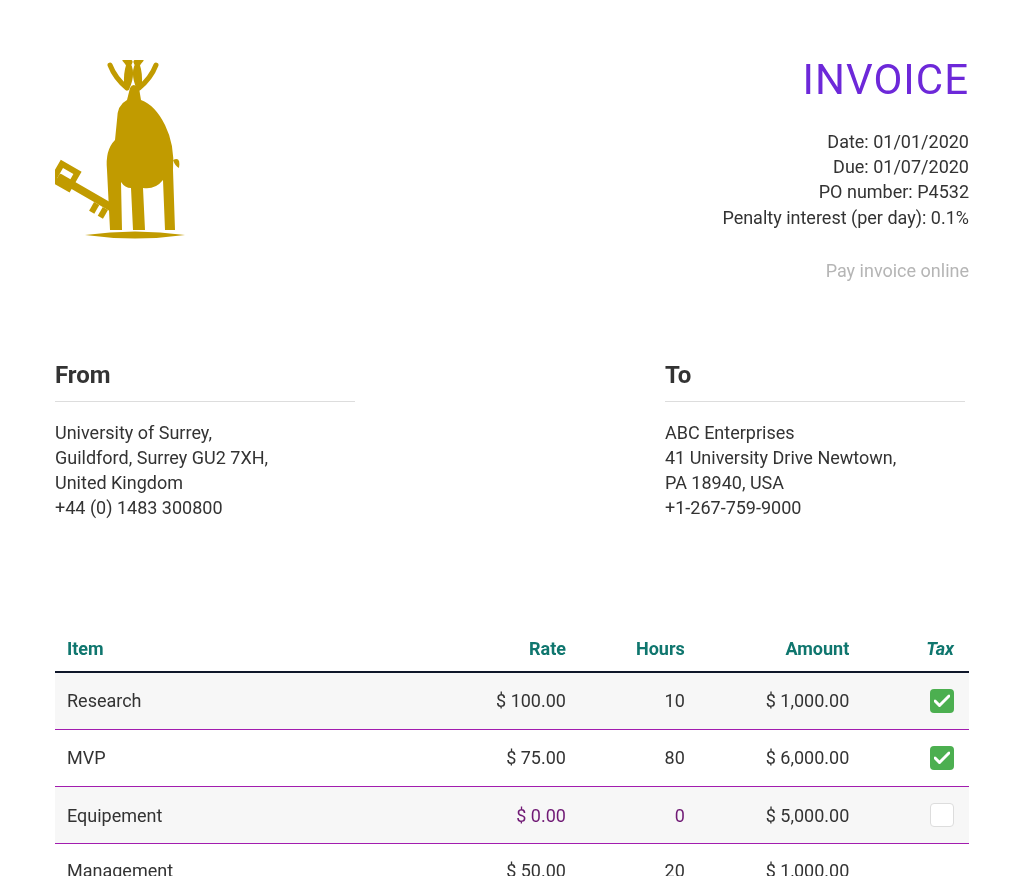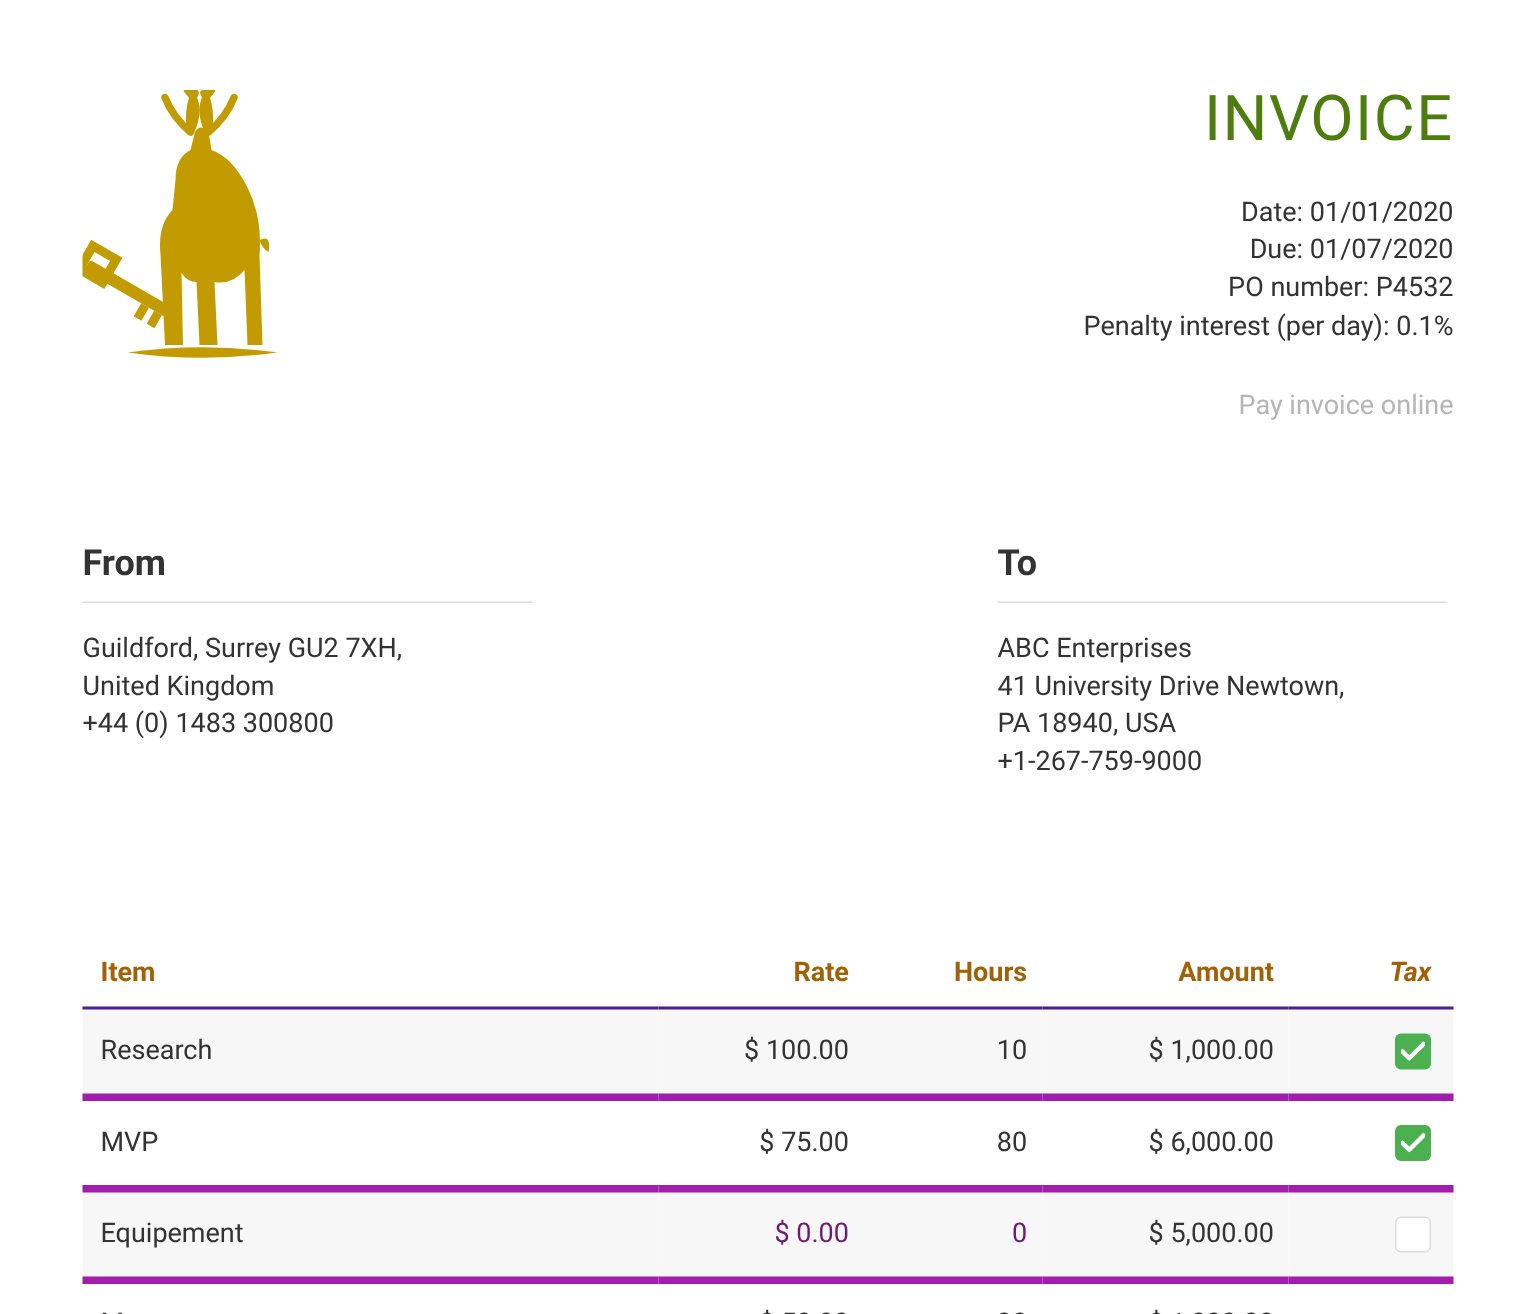--- a/index.html
+++ b/index.html
@@ -25,21 +25,21 @@
     height: 190px;
   }
   .invoice-meta {
     text-align: right;
     padding-top: 15px;
   }
   .invoice-title {
     font-size: 42px;
     font-weight: 400;
     letter-spacing: 1px;
-    color: #4d7c0f;
+    color: #6d28d9;
     margin-bottom: 25px;
   }
   .meta-line {
     font-size: 18px;
     color: #333;
     line-height: 1.4;
   }
   .pay-link {
     display: inline-block;
     margin-top: 30px;
@@ -72,28 +72,28 @@
     line-height: 1.4;
   }
   table {
     width: 100%;
     border-collapse: collapse;
     font-size: 18px;
   }
   thead th {
     text-align: right;
     font-weight: 700;
-    color: #a16207;
+    color: #0f766e;
     padding: 12px 10px;
-    border-bottom: 2px solid #4c1d95;
+    border-bottom: 2px solid #0f172a;
   }
   thead th:first-child { text-align: left; padding-left: 12px; }
   tbody td {
     padding: 16px 10px;
-    border-bottom: 5px solid #a21caf;
+    border-bottom: 1px solid #a21caf;
     text-align: right;
     color: #333;
   }
   tbody td:first-child { text-align: left; padding-left: 12px; }
   tbody tr:nth-child(odd) { background: #f7f7f7; }
   tbody tr:nth-child(even) { background: #fff; }
   .muted { color: #701a75; }
   .col-item { width: 42%; }
   .col-rate { width: 15%; }
   .col-hours { width: 13%; }
@@ -164,20 +164,21 @@
     <div class="meta-line"><span>PO number: </span><span>P4532</span></div>
     <div class="meta-line"><span>Penalty interest (per day): </span><span>0.1%</span></div>
     <a href="#" class="pay-link">Pay invoice online</a>
   </div>
 </div>
 
 <div class="parties">
   <div class="party">
     <h3>From</h3>
     <hr>
+    <div class="party-line">University of Surrey,</div>
     <div class="party-line">Guildford, Surrey GU2 7XH,</div>
     <div class="party-line">United Kingdom</div>
     <div class="party-line">+44 (0) 1483 300800</div>
   </div>
   <div class="party">
     <h3>To</h3>
     <hr>
     <div class="party-line">ABC Enterprises</div>
     <div class="party-line">41 University Drive Newtown,</div>
     <div class="party-line">PA 18940, USA</div>

